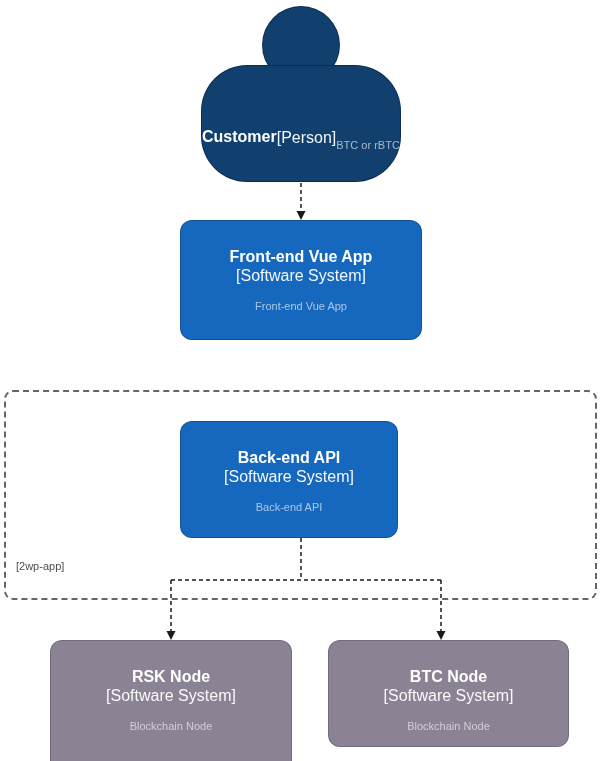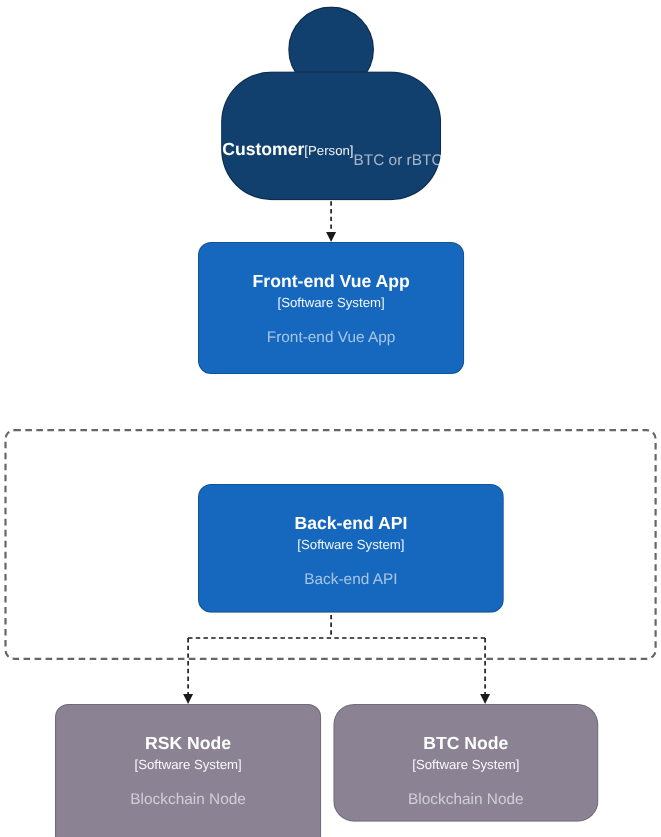--- a/index.html
+++ b/index.html
@@ -34,34 +34,34 @@
     position:absolute;
     border-radius:12px;
     box-sizing:border-box;
     display:flex;flex-direction:column;align-items:center;
     padding-top:26px;
     z-index:3;
   }
   .sysbox.blue{background:var(--system);border:1px solid rgba(0,0,0,0.20);}
   .sysbox.gray{background:var(--node);border:1px solid rgba(0,0,0,0.18);}
   .box-frontend{left:180px;top:220px;width:242px;height:120px;}
-  .box-backend{left:180px;top:440px;width:278px;height:117px;}
+  .box-backend{left:180px;top:421px;width:218px;height:117px;}
   .box-rsk{left:50px;top:640px;width:242px;height:143px;}
-  .box-btc{left:303px;top:640px;width:241px;height:107px;border-radius:19px;}
+  .box-btc{left:328px;top:640px;width:241px;height:107px;}
   
   .node-title{
     color:#ffffff;font-size:16px;font-weight:bold;line-height:19px;
     text-align:center;white-space:nowrap;
   }
   .node-type{
-    color:rgba(255,255,255,0.95);font-size:12px;line-height:15px;
+    color:rgba(255,255,255,0.95);font-size:16px;line-height:15px;
     margin-top:2px;text-align:center;white-space:nowrap;
   }
   .node-desc{
-    font-size:14px;line-height:14px;margin-top:16px;
+    font-size:11px;line-height:14px;margin-top:16px;
     text-align:center;white-space:nowrap;
   }
   .on-blue .node-desc{color:rgba(255,255,255,0.62);}
   .on-gray .node-desc{color:rgba(255,255,255,0.60);}
   
   .boundary{
     position:absolute;left:4px;top:390px;width:593px;height:210px;
     border:2px dashed #666666;border-radius:9px;
     box-sizing:border-box;
     z-index:0;
@@ -79,20 +79,21 @@
     z-index:2;pointer-events:none;
   }
 </style>
 </head>
 <body>
 
 <div class="canvas" style="--person:#11406F; --system:#1568BD; --node:#8B8394;">
 
   <div class="boundary">
     <div class="boundary-label">
+      <div class="boundary-sub">[2wp-app]</div>
     </div>
   </div>
 
   <svg class="connectors" viewBox="0 0 601 761" xmlns="http://www.w3.org/2000/svg">
 
     <line x1="301" y1="183" x2="301" y2="211" stroke="#1a1a1a" stroke-width="1.5" stroke-dasharray="4 3"></line>
     <polygon points="301,220 296.5,211 305.5,211" fill="#1a1a1a"></polygon>
 
     <line x1="301" y1="538" x2="301" y2="580" stroke="#1a1a1a" stroke-width="1.5" stroke-dasharray="4 3"></line>
 

